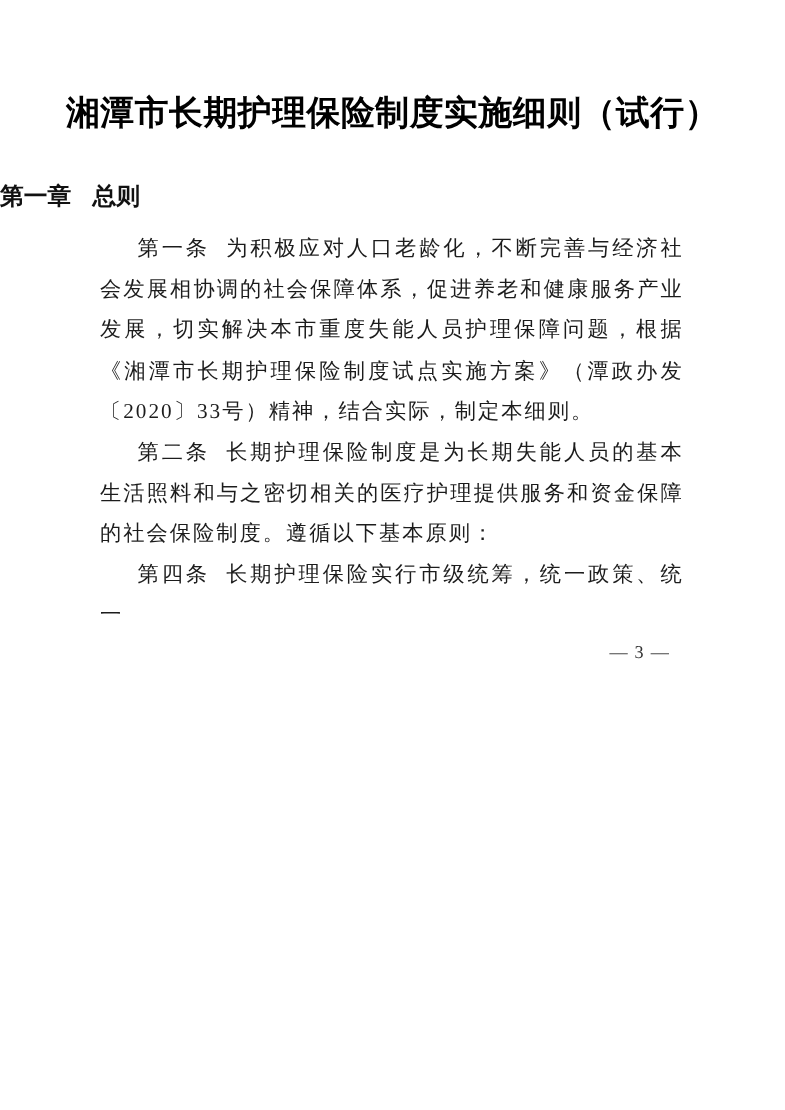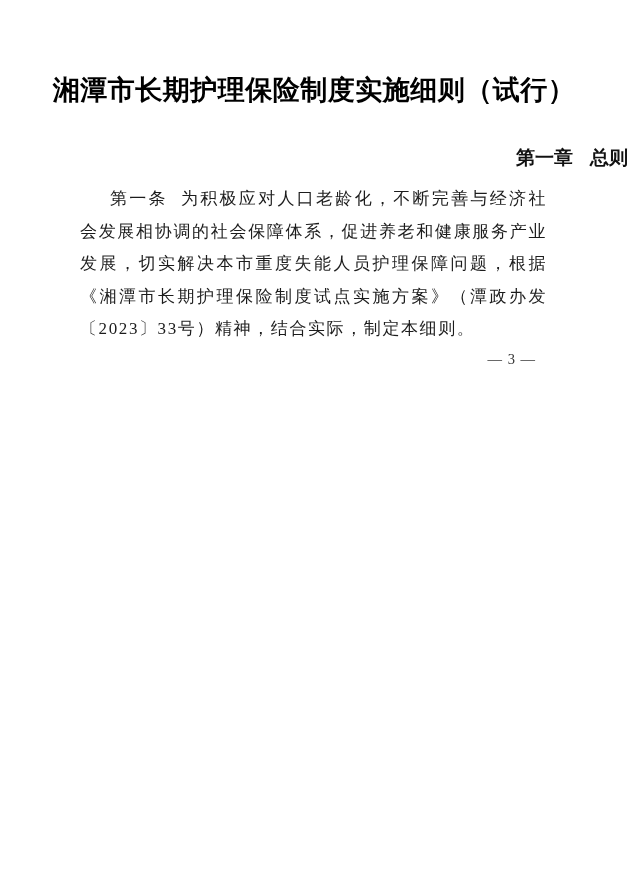--- a/index.html
+++ b/index.html
@@ -23,21 +23,21 @@
     text-align: center;
     font-size: 27px;
     font-weight: 700;
     line-height: 36px;
     letter-spacing: 0.5px;
     color: #000000;
   }
   .chapter-heading {
     margin: 0;
     padding-top: 38px;
-    text-align: right;
+    text-align: left;
     font-size: 19px;
     font-weight: 700;
     line-height: 24px;
     color: #111111;
   }
   .chapter-heading .chapter-num {
     margin-right: 17px;
   }
   .doc-body {
     padding: 13px 81px 0 80px;
@@ -71,18 +71,20 @@
 
 <div class="page">
 
   <h1 class="doc-title">湘潭市长期护理保险制度实施细则（试行）</h1>
 
   <h2 class="chapter-heading">
     <span class="chapter-num">第一章</span><span>总则</span>
   </h2>
 
   <div class="doc-body">
-    <p class="para"><span class="lead">第一条</span><span>为积极应对人口老龄化，不断完善与经济社会发展相协调的社会保障体系，促进养老和健康服务产业发展，切实解决本市重度失能人员护理保障问题，根据《湘潭市长期护理保险制度试点实施方案》（潭政办发〔2023〕33号）精神，结合实际，制定本细则。</span></p>
+    <p class="para"><span class="lead">第一条</span><span>为积极应对人口老龄化，不断完善与经济社会发展相协调的社会保障体系，促进养老和健康服务产业发展，切实解决本市重度失能人员护理保障问题，根据《湘潭市长期护理保险制度试点实施方案》（潭政办发〔2020〕33号）精神，结合实际，制定本细则。</span></p>
+    <p class="para"><span class="lead">第二条</span><span>长期护理保险制度是为长期失能人员的基本生活照料和与之密切相关的医疗护理提供服务和资金保障的社会保险制度。遵循以下基本原则：</span></p>
+    <p class="para"><span class="lead">第四条</span><span>长期护理保险实行市级统筹，统一政策、统一</span></p>
   </div>
 
   <div class="page-footer">— 3 —</div>
 
 </div>
 
 </body></html>

